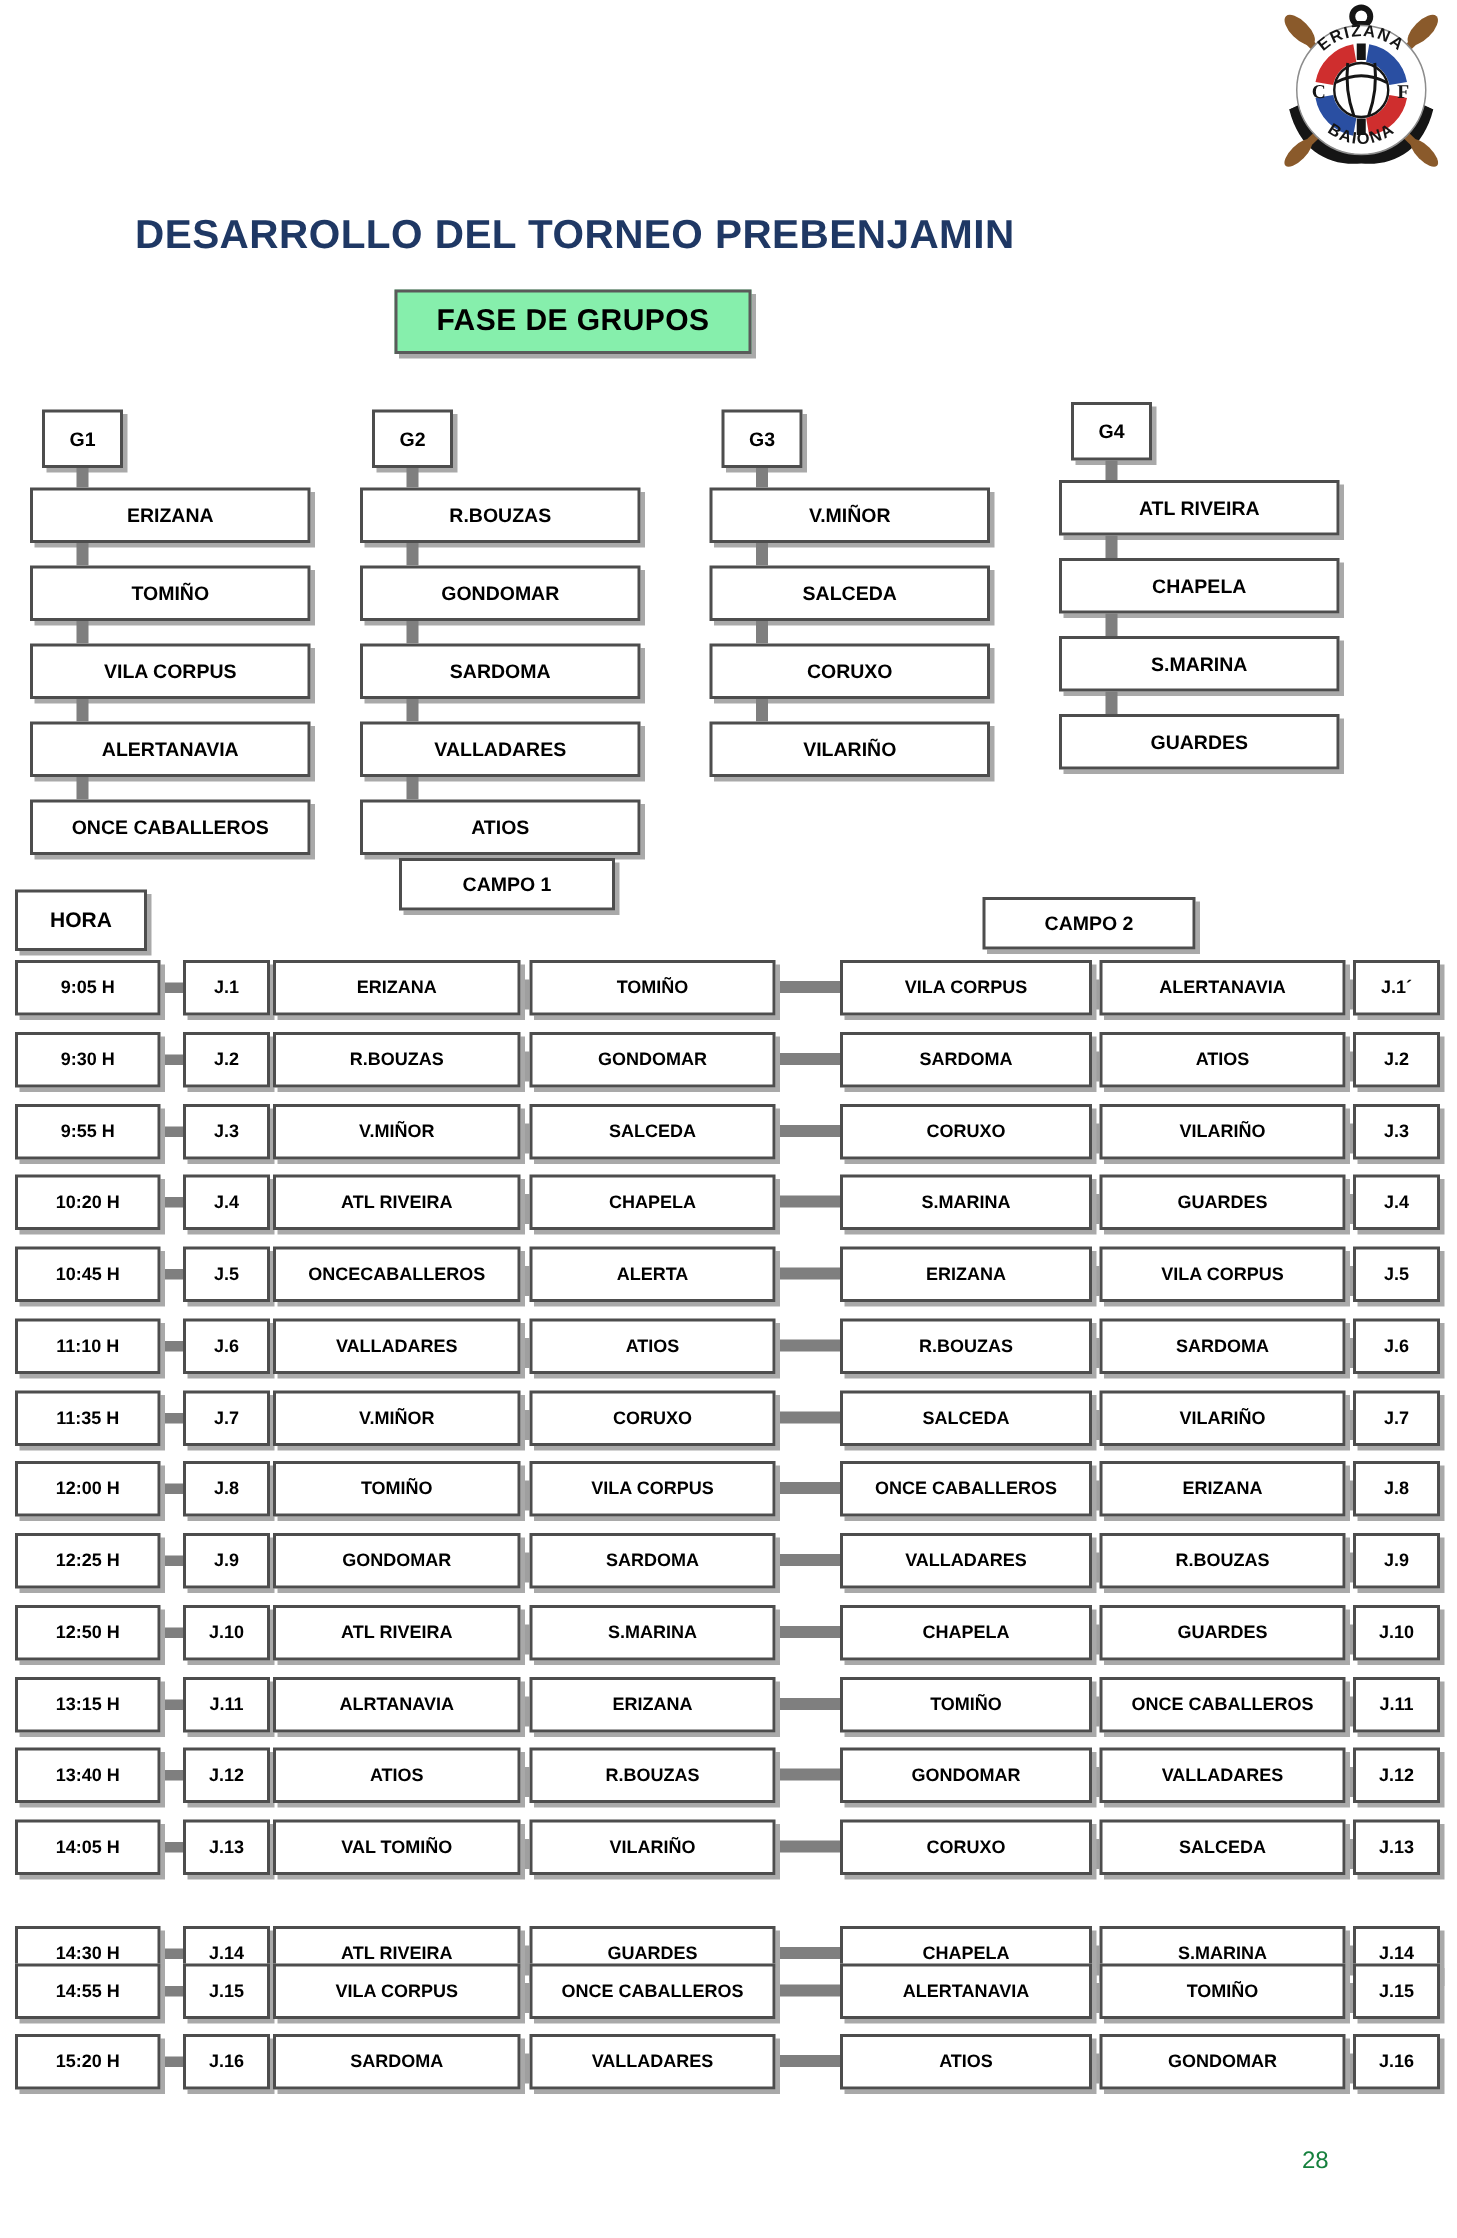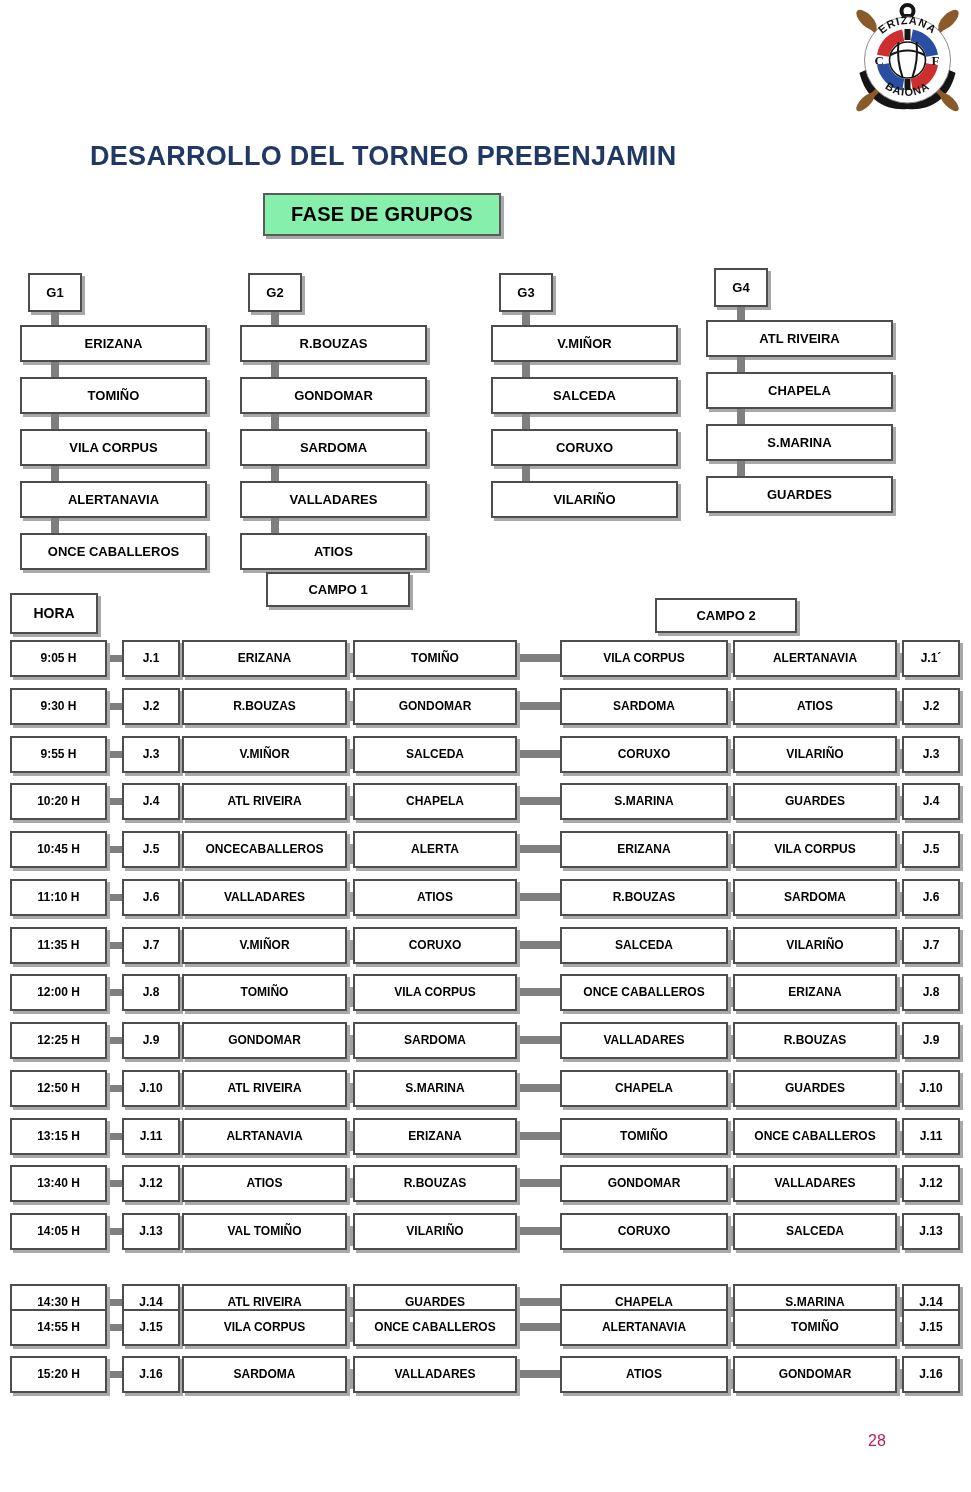--- a/index.html
+++ b/index.html
@@ -36,21 +36,21 @@
   .t1{left:182px;width:165px;}
   .t2{left:353px;width:164px;}
   .t3{left:560px;width:168px;}
   .t4{left:733px;width:164px;}
   .jn2{left:902px;width:58px;}
   .hc1{position:absolute;left:105px;top:15px;width:19px;height:7px;background:#7f7f7f;}
   .hc2{position:absolute;left:515px;top:14px;width:47px;height:8px;background:#7f7f7f;}
   .vstub{position:absolute;width:5px;height:20px;top:13px;background:#9f9f9f;}
   .vs1{left:179px;}.vs2{left:348px;}.vs3{left:728px;}.vs4{left:898px;}
 
-  .pagenum{position:absolute;left:868px;top:1432px;font-size:16px;color:#be185d;text-align:right;}
+  .pagenum{position:absolute;left:868px;top:1432px;font-size:16px;color:#15803d;text-align:right;}
 
   .logo{position:absolute;left:851px;top:2px;width:113px;height:114px;}
 </style>
 </head>
 <body>
 
 <div class="page">
 
   <svg class="logo" viewBox="0 0 110 114">
     <g>
@@ -146,21 +146,21 @@
         </div>
         <div class="vgconn" style="top: 193px; height: 15px;"></div>
         <div class="bx gteam" style="top: 208px;">
           <span>VALLADARES</span>
         </div>
         <div class="vgconn" style="top: 245px; height: 15px;"></div>
         <div class="bx gteam" style="top: 260px;">
           <span>ATIOS</span>
         </div>
       </div>
-      <div class="gcol" style="left: 491px; top: 273px; height: 260px;">
+      <div class="gcol" style="left: 473px; top: 273px; height: 260px;">
     <div class="bx ghead">
       <span>G3</span>
     </div>
   <div class="vgconn" style="top: 39px; height: 13px;"></div>
         <div class="bx gteam" style="top: 52px;">
           <span>V.MIÑOR</span>
         </div>
         <div class="vgconn" style="top: 89px; height: 15px;"></div>
         <div class="bx gteam" style="top: 104px;">
           <span>SALCEDA</span>

